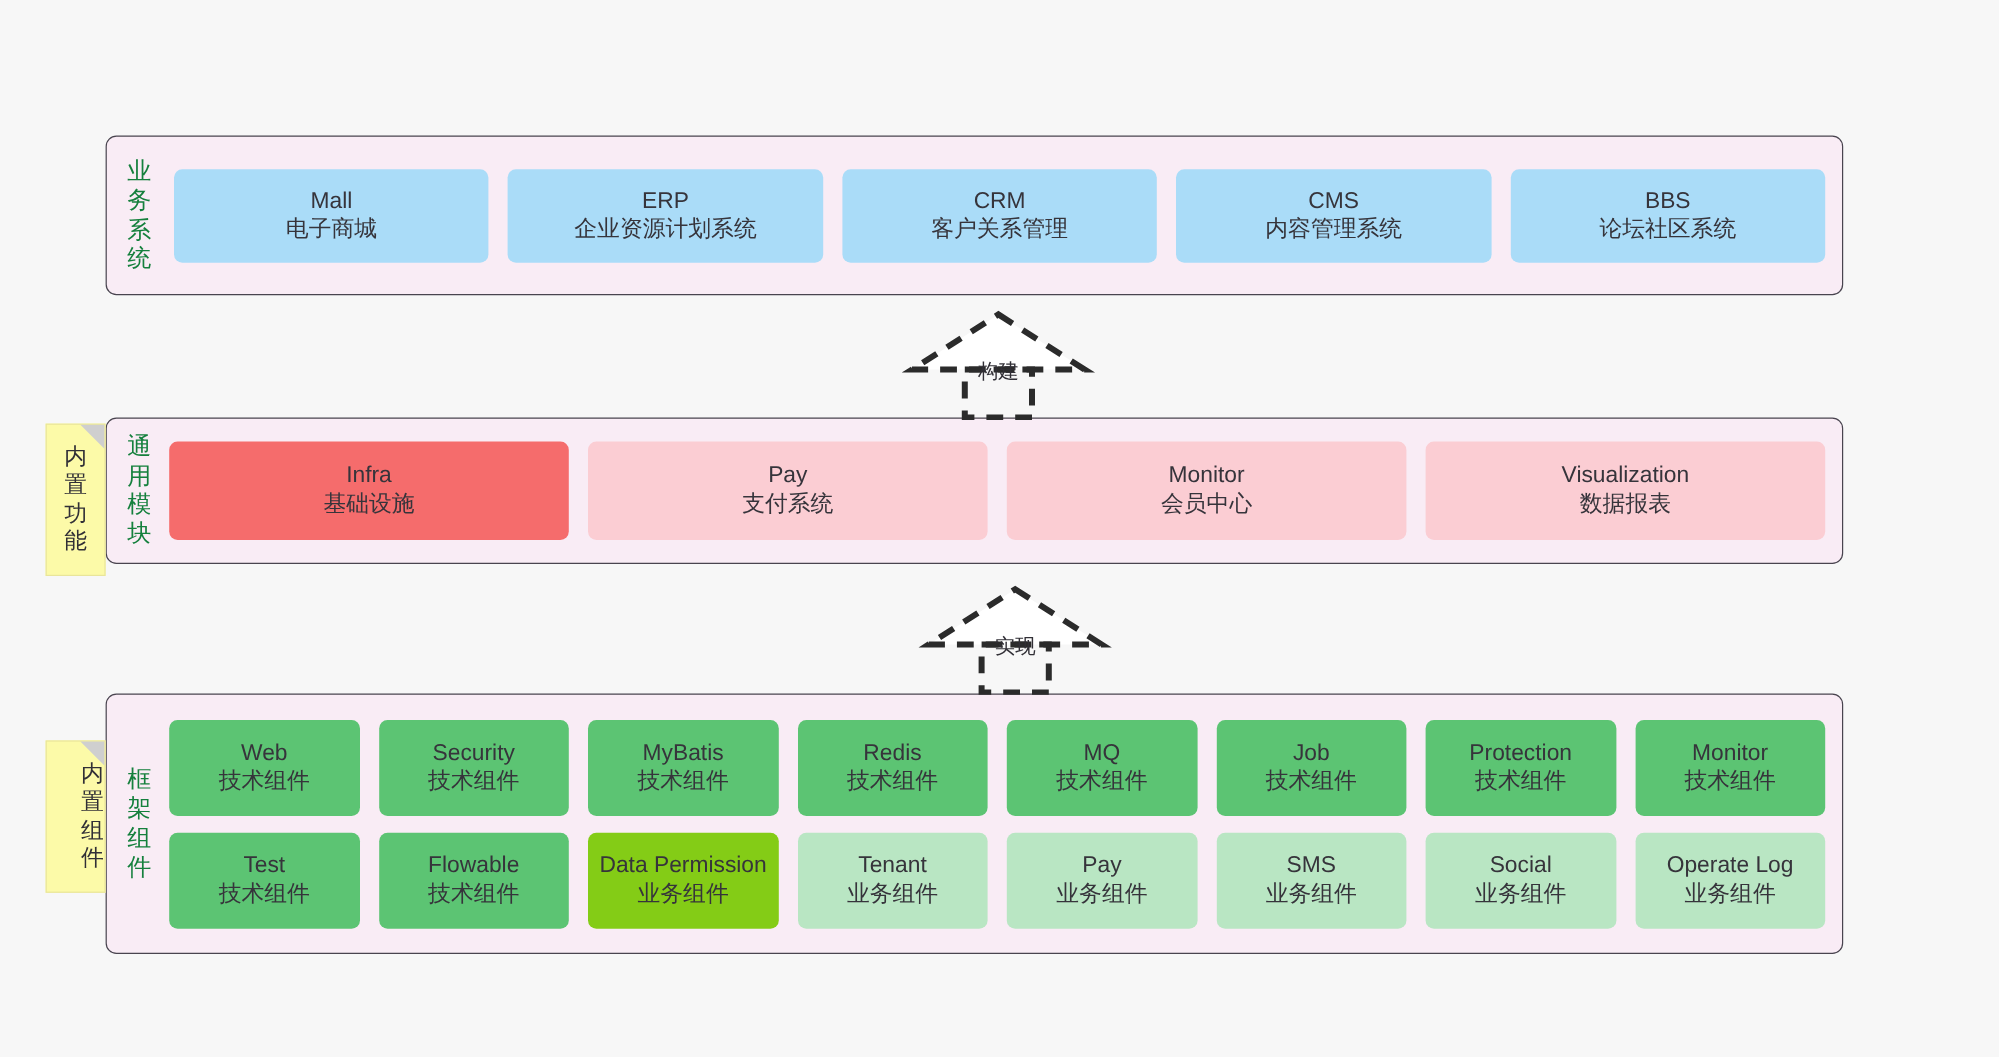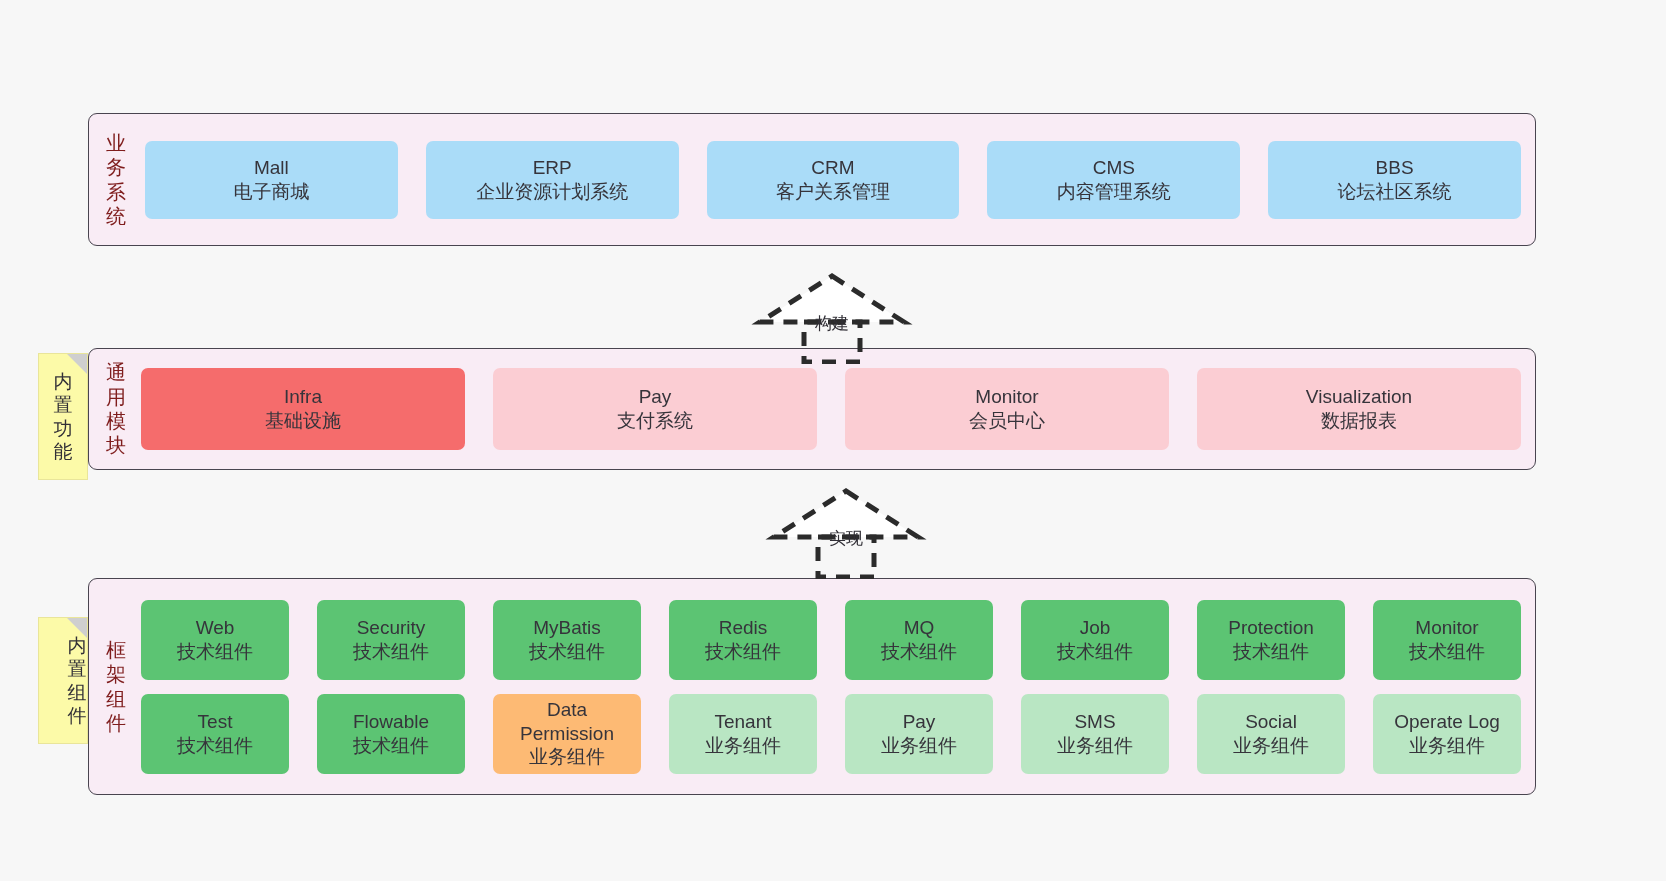--- a/index.html
+++ b/index.html
@@ -25,39 +25,39 @@
     align-items:center;
   }
   .band-label{
     width:34px;
     flex:0 0 34px;
     margin-left:10px;
     font-size:20px;
     line-height:1.22;
     letter-spacing:0;
     text-align:center;
-    color:#7f1d1d;
+    color:#15803d;
     writing-mode:horizontal-tb;
     word-break:break-all;
     white-space:normal;
     user-select:none;
   }
   .band-body{
     flex:1 1 auto;
     display:flex;
     flex-direction:column;
     justify-content:center;
     gap:14px;
     padding:0 14px 0 8px;
     height:100%;
     box-sizing:border-box;
   }
   .row{
     display:flex;
-    gap:28px;
+    gap:16px;
     align-items:stretch;
     justify-content:center;
   }
   .cell{
     flex:1 1 0;
     border-radius:7px;
     display:flex;
     flex-direction:column;
     align-items:center;
     justify-content:center;
@@ -106,21 +106,21 @@
     width:0;height:0;
     border-top:20px solid #cfcfcf;
     border-left:20px solid transparent;
   }
   .sticky .sticky-txt{width:22px;}
   #sticky-builtin-func{left:38px;top:353px;height:127px;}
   #sticky-builtin-comp{left:38px;top:617px;height:127px;padding-left:28px;}
 
   
   .uml-arrow{position:absolute;z-index:2;}
-  #arrow-build{left:748px;top:272px;width:168px;height:92px;}
+  #arrow-build{left:748px;top:258px;width:168px;height:92px;}
   #arrow-impl{left:762px;top:487px;width:168px;height:92px;}
   .uml-arrow .lbl{
     position:absolute;
     left:0;right:0;
     top:40px;
     text-align:center;
     font-size:17px;
     color:#312f36;
     pointer-events:none;
   }
@@ -256,21 +256,21 @@
 
       <div class="row">
         <div class="cell" style="background: rgb(92, 196, 115);">
           <span class="t-en">Test</span>
           <span class="t-cn">技术组件</span>
         </div>
         <div class="cell" style="background: rgb(92, 196, 115);">
           <span class="t-en">Flowable</span>
           <span class="t-cn">技术组件</span>
         </div>
-        <div class="cell" style="background: #fdba74;">
+        <div class="cell" style="background: #84cc16;">
           <span class="t-en">Data Permission</span>
           <span class="t-cn">业务组件</span>
         </div>
         <div class="cell" style="background: rgb(185, 230, 195);">
           <span class="t-en">Tenant</span>
           <span class="t-cn">业务组件</span>
         </div>
         <div class="cell" style="background: rgb(185, 230, 195);">
           <span class="t-en">Pay</span>
           <span class="t-cn">业务组件</span>

